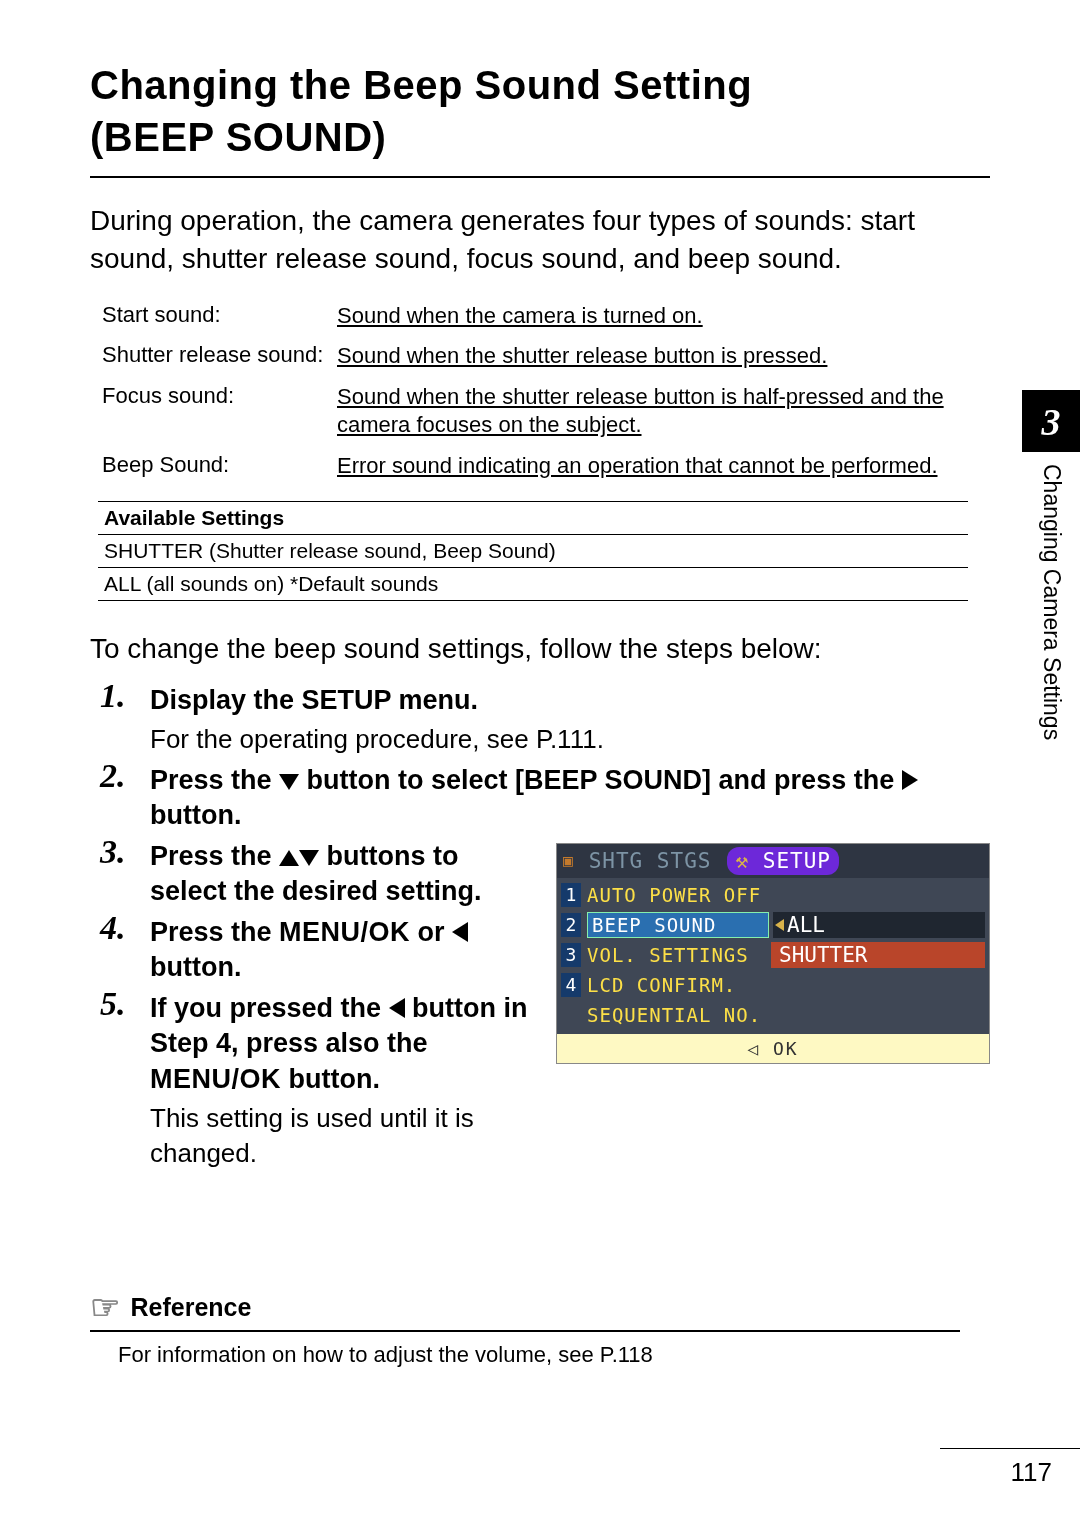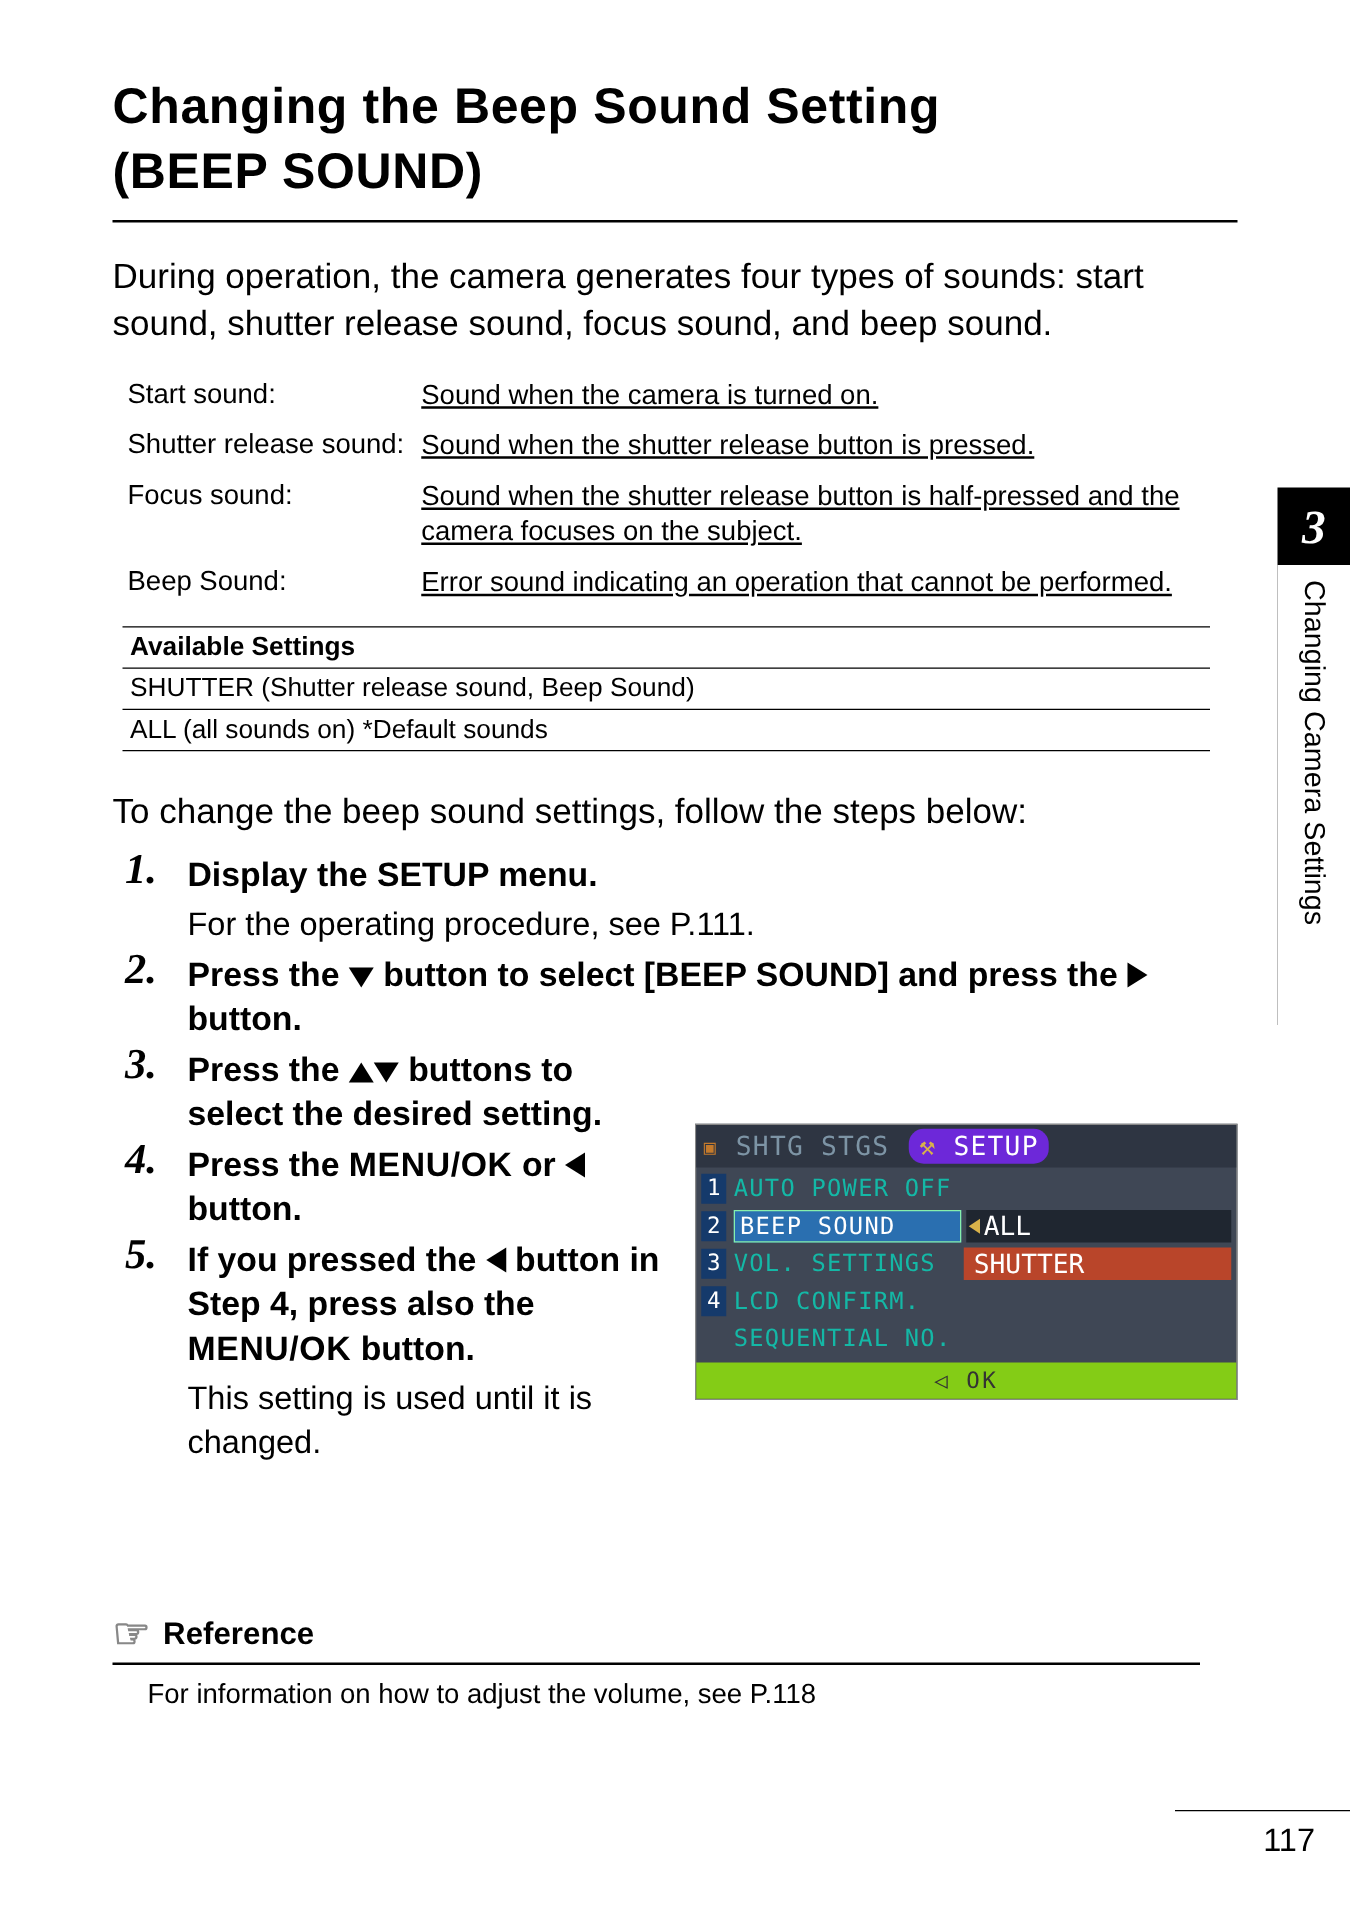--- a/index.html
+++ b/index.html
@@ -106,21 +106,21 @@
     line-height: 1.3;
   }
   .step-body {
     font-size: 26px;
     line-height: 1.35;
     margin: 4px 0 6px 0;
   }
   .steps-wrap {
     display: flex;
     gap: 19px;
-    align-items: center;
+    align-items: flex-start;
   }
   .steps-left {
     flex: 1;
   }
   
   .lcd {
     width: 432px;
     background: #3f4755;
     border: 1px solid #888;
     font-family: "Lucida Console", Menlo, monospace;
@@ -160,21 +160,21 @@
     background: #153a6b;
     color: #fff;
     font-size: 18px;
     margin-right: 6px;
     height: 24px;
     line-height: 24px;
   }
   .lcd .row .label {
     flex: 0 0 180px;
     letter-spacing: 1px;
-    color: #14b8a6;
+    color: #fde047;
     font-size: 19px;
   }
   .lcd .row.selected .label {
     color: #fff;
     background: #2a6fb0;
     border: 1px solid #86efac;
     padding: 1px 4px;
     flex: 0 0 172px;
   }
   .lcd .opts {
@@ -198,21 +198,21 @@
     border-right: 9px solid #d8b24a;
     border-top: 6px solid transparent;
     border-bottom: 6px solid transparent;
   }
   .lcd .opt.shutter {
     background: #b9452a;
     color: #fff;
     padding-left: 8px;
   }
   .lcd .okbar {
-    background: #84cc16;
+    background: #fef9c3;
     color: #333;
     text-align: center;
     font-size: 18px;
     padding: 4px 0;
     margin-top: 4px;
     letter-spacing: 2px;
   }
   
   .reference {
     position: absolute;

